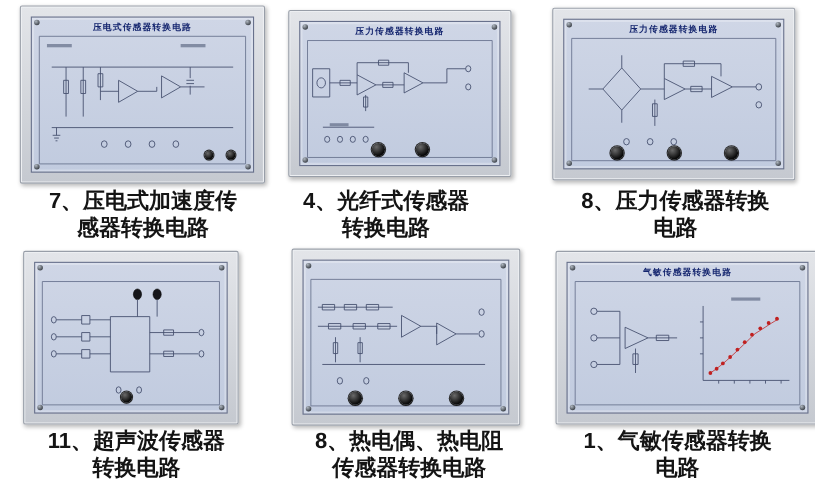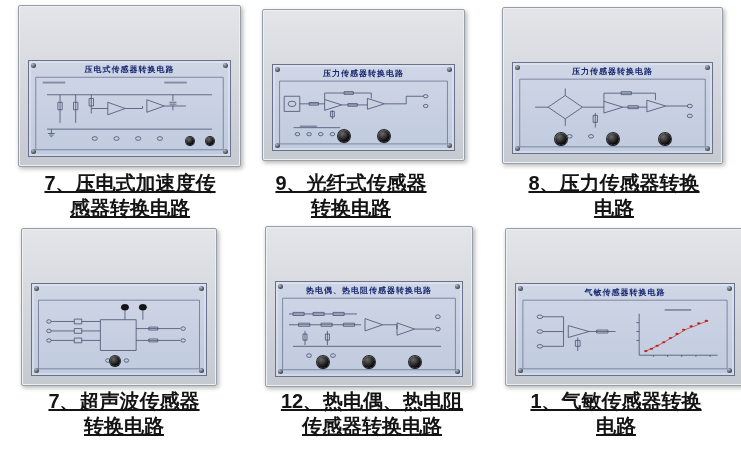--- a/index.html
+++ b/index.html
@@ -4,21 +4,21 @@
 <style>
   html,body{margin:0;padding:0;}
   .stage{position:relative;width:741px;height:449px;background:#ffffff;overflow:hidden;
          font-family:"Liberation Sans",sans-serif;}
 
   
   .photo{position:absolute;background:linear-gradient(180deg,#e3e5e9,#c5c9d0);
          border:1px solid #989ea8;border-radius:2px;
          box-shadow:inset 0 0 0 1px #edeff2, 1.5px 2px 4px rgba(0,0,0,.28);}
   .face{position:absolute;inset:9px;background:linear-gradient(180deg,#cfd6e6,#c1cbdf);
-        border:1px solid #68718c;box-shadow:inset 0 0 0 2px rgba(255,255,255,.28);margin-top:45px;}
+        border:1px solid #68718c;box-shadow:inset 0 0 0 2px rgba(255,255,255,.28);}
   .screw{position:absolute;width:5px;height:5px;border-radius:50%;
          background:radial-gradient(circle at 35% 30%,#aeb6bf,#3c4148 75%);}
   .screw.tl{top:2px;left:2px}.screw.tr{top:2px;right:2px}
   .screw.bl{bottom:2px;left:2px}.screw.br{bottom:2px;right:2px}
   .panel-title{position:absolute;top:3px;left:0;right:0;text-align:center;
                font-size:8px;font-weight:bold;color:#15266f;letter-spacing:1px;
                white-space:nowrap;overflow:hidden;}
   .schem{position:absolute;left:5px;right:5px;top:15px;bottom:5px;
          width:calc(100% - 10px);height:calc(100% - 20px);}
   .schem *{vector-effect:non-scaling-stroke;}
@@ -38,21 +38,21 @@
   .knob.mid{width:10px;height:10px;}
   .p1k{right:16px;bottom:11px;gap:12px;}
   .p2k{left:50%;transform:translateX(-50%);bottom:8px;gap:28px;}
   .p3k{left:50%;transform:translateX(-50%);bottom:8px;gap:40px;}
   .p4k{left:45%;bottom:9px;}
   .p5k{left:50%;transform:translateX(-50%);bottom:8px;gap:34px;}
 
   
   .caption{position:absolute;text-align:center;font-weight:bold;color:#141414;
            font-size:20px;line-height:25px;white-space:pre-line;
-           font-family:"Liberation Sans",sans-serif;text-decoration:underline;}
+           font-family:"Liberation Sans",sans-serif;}
 </style>
 </head>
 <body>
 
 <div class="stage">
 
   <div class="photo" style="left:18px;top:5px;width:221px;height:160px;">
     <div class="face">
       <span class="screw tl"></span>
       <span class="screw tr"></span>
@@ -194,21 +194,20 @@
       </div>
     </div>
   </div>
 
   <div class="photo" style="left:265px;top:226px;width:206px;height:159px;">
     <div class="face">
       <span class="screw tl"></span>
       <span class="screw tr"></span>
       <span class="screw bl"></span>
       <span class="screw br"></span>
-      <div class="panel-title">热电偶、热电阻传感器转换电路</div>
       <svg class="schem" viewBox="0 0 220 120" preserveAspectRatio="none">
         <rect class="inner" x="2" y="2" width="216" height="116"></rect>
         <path class="wire" d="M10,27.5 H95"></path>
         <rect class="comp" x="15" y="25" width="14" height="5"></rect>
         <rect class="comp" x="40" y="25" width="14" height="5"></rect>
         <rect class="comp" x="65" y="25" width="14" height="5"></rect>
         <path class="wire" d="M10,45 H100"></path>
         <rect class="comp" x="22" y="42.5" width="14" height="5"></rect>
         <rect class="comp" x="50" y="42.5" width="14" height="5"></rect>
         <rect class="comp" x="78" y="42.5" width="14" height="5"></rect>
@@ -265,24 +264,24 @@
         <circle class="reddot" cx="172" cy="52" r="1.8"></circle>
           <circle class="reddot" cx="180" cy="46" r="1.8"></circle>
         <circle class="reddot" cx="188" cy="41" r="1.8"></circle>
           <circle class="reddot" cx="196" cy="37" r="1.8"></circle>
       </svg>
     </div>
   </div>
 
   <div class="caption" style="left:2px;top:171px;width:256px;">7、压电式加速度传
 感器转换电路</div>
-  <div class="caption" style="left:252px;top:171px;width:198px;">9、光纤式传感器
+  <div class="caption" style="left:252px;top:171px;width:198px;">4、光纤式传感器
 转换电路</div>
   <div class="caption" style="left:496px;top:171px;width:236px;">8、压力传感器转换
 电路</div>
-  <div class="caption" style="left:4px;top:389px;width:240px;">7、超声波传感器
+  <div class="caption" style="left:4px;top:389px;width:240px;">11、超声波传感器
 转换电路</div>
-  <div class="caption" style="left:246px;top:389px;width:252px;">12、热电偶、热电阻
+  <div class="caption" style="left:246px;top:389px;width:252px;">8、热电偶、热电阻
 传感器转换电路</div>
   <div class="caption" style="left:492px;top:389px;width:248px;">1、气敏传感器转换
 电路</div>
 
 </div>
 
 </body></html>

